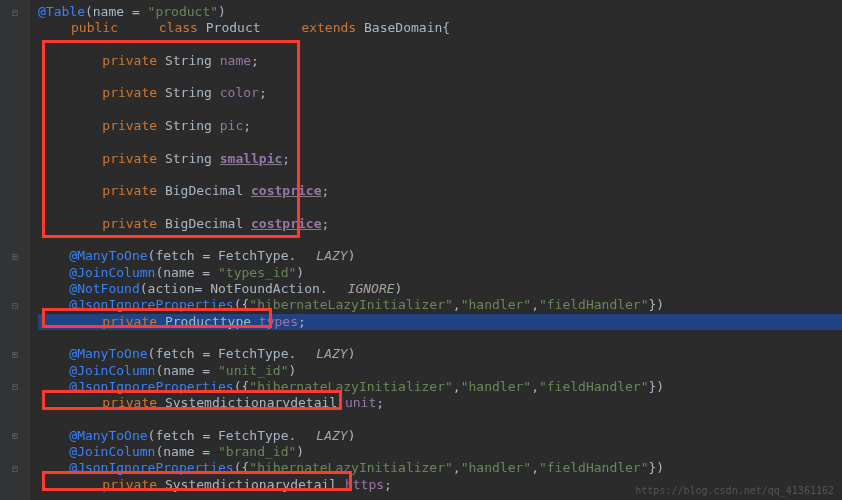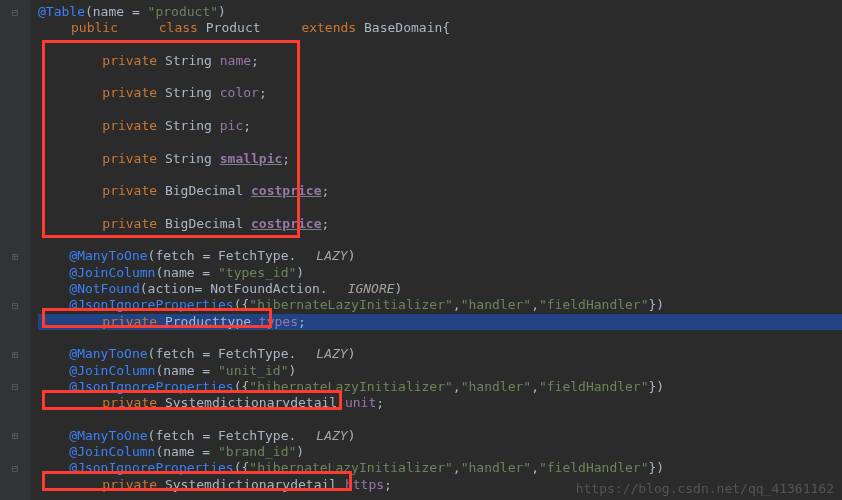--- a/index.html
+++ b/index.html
@@ -56,21 +56,21 @@
 .redbox {
   position: absolute;
   border: 3px solid #ff3b30;
   pointer-events: none;
   z-index: 5;
 }
 .watermark {
   position: absolute;
   bottom: 4px;
   right: 8px;
-  font-size: 13px;
+  font-size: 10px;
   color: #555;
 }
 </style>
 </head>
 <body>
 
 <div class="editor">
   <div class="gutter">
     <div class="gutter-icon fold-minus"></div>
     <div class="gutter-icon"></div>

